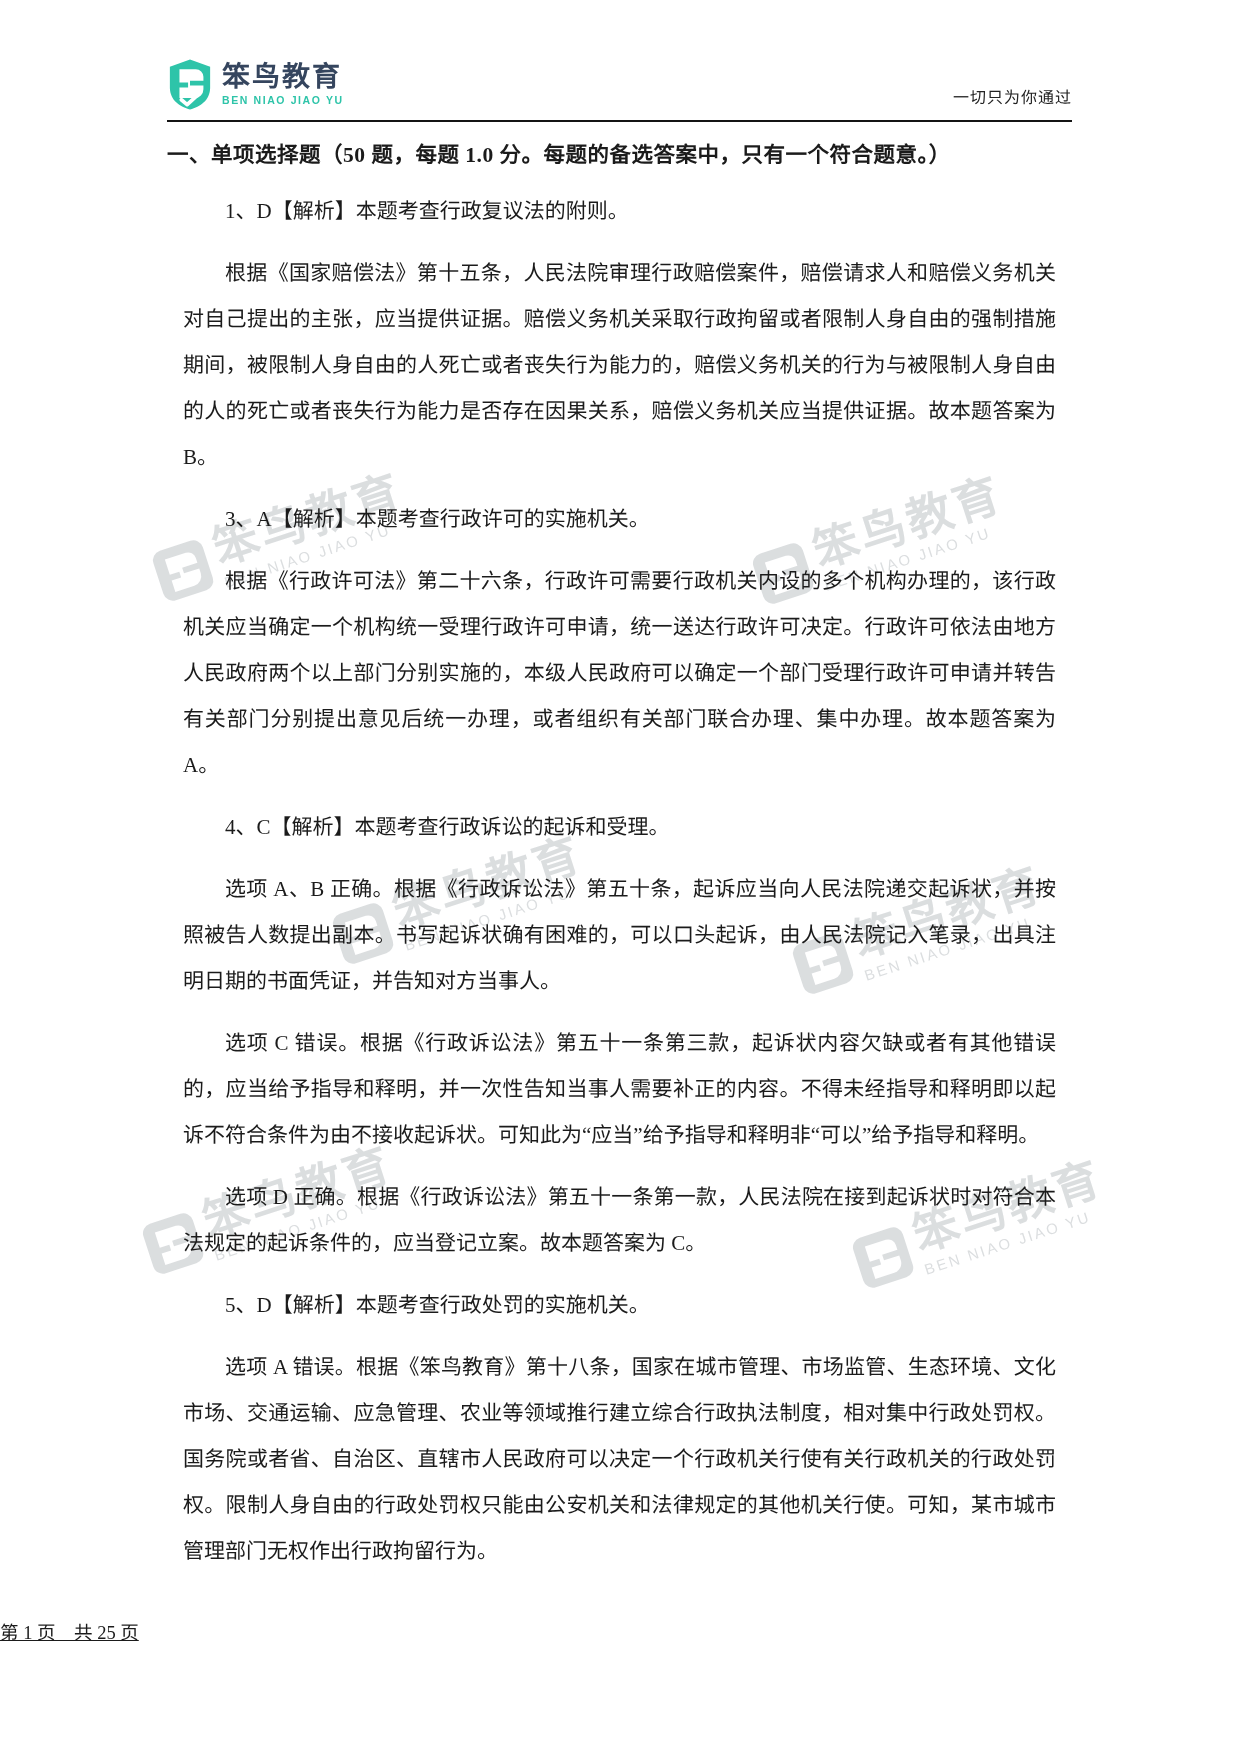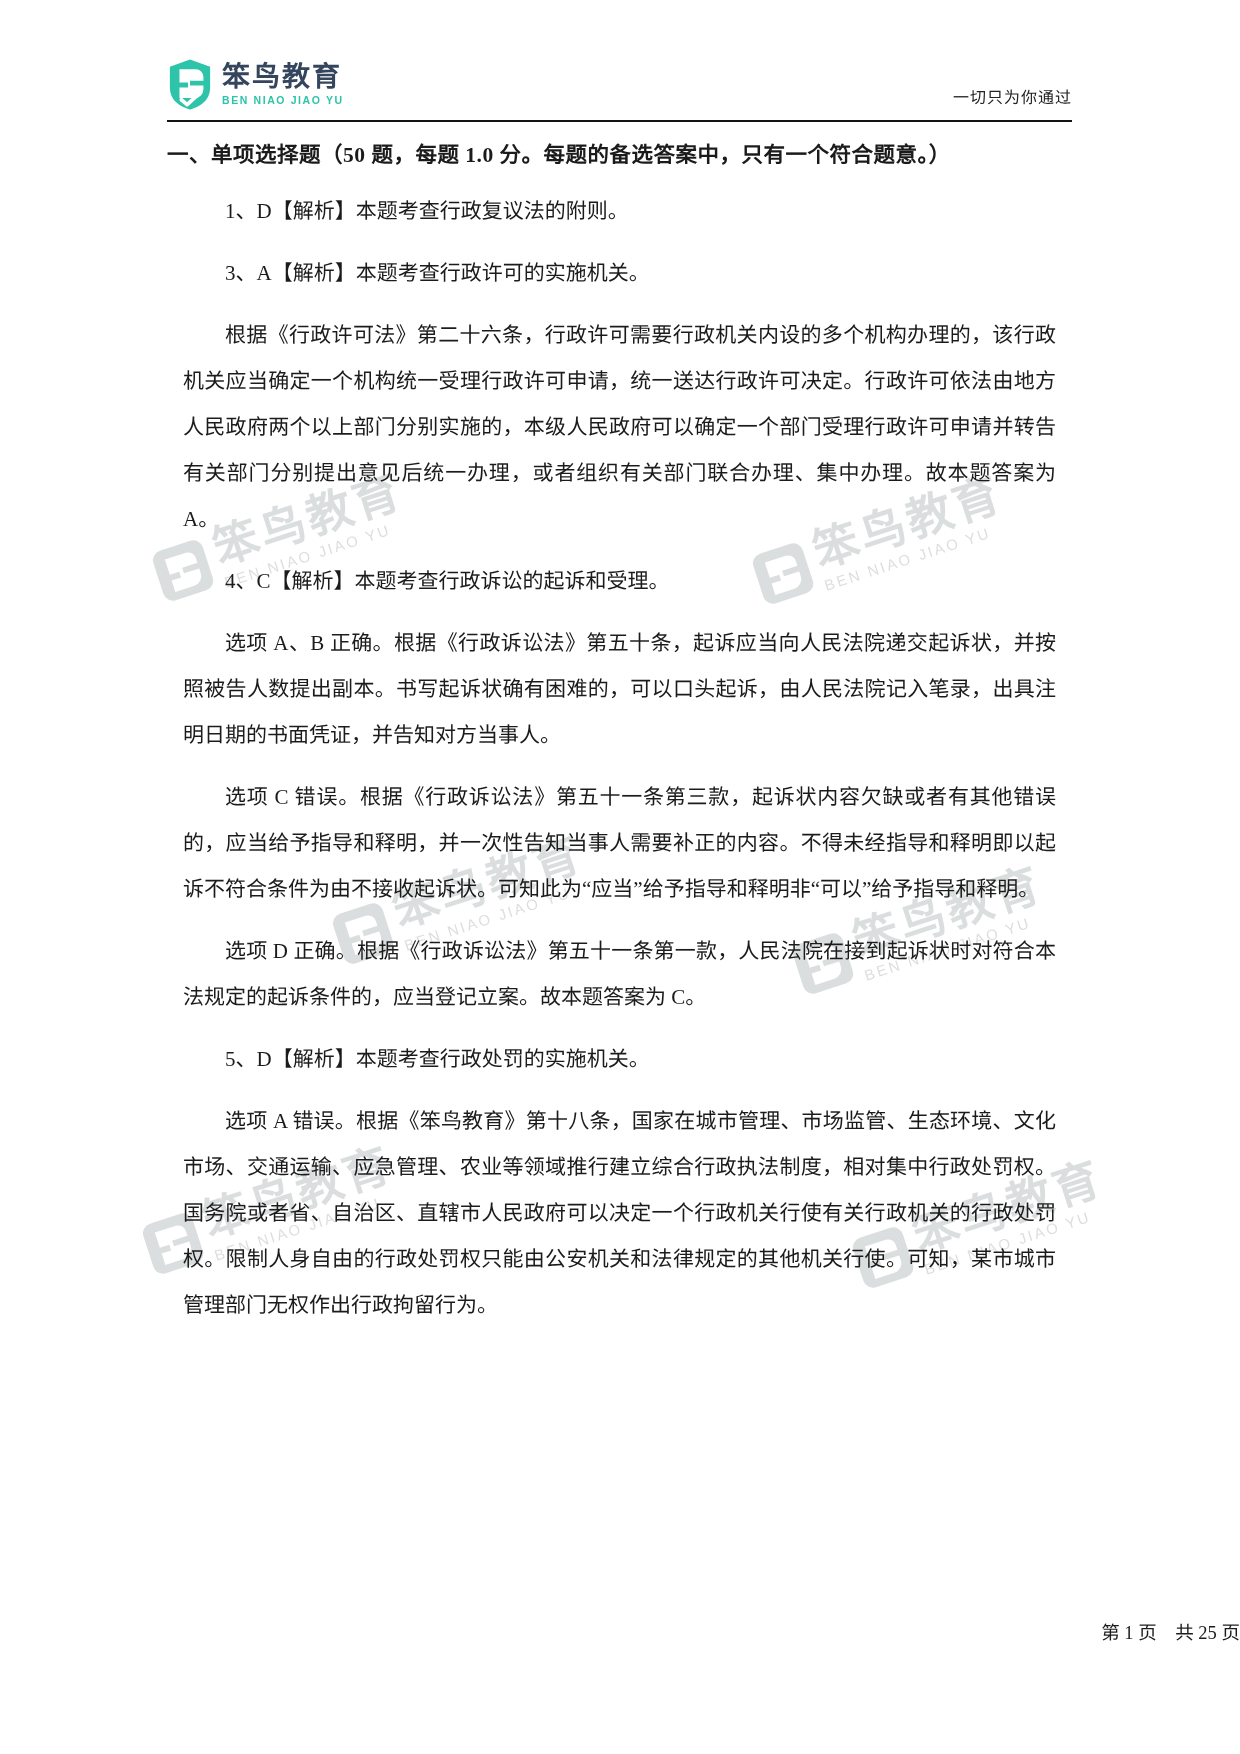--- a/index.html
+++ b/index.html
@@ -16,22 +16,22 @@
   .brand-en{font-family:"Liberation Sans","DejaVu Sans",sans-serif;font-weight:700;
     font-size:10.5px;color:#2ec4a9;letter-spacing:1.6px;margin-top:4px;}
   .tagline{position:absolute;right:168px;top:84px;font-size:16px;color:#222;letter-spacing:1px;}
   .header-rule{position:absolute;left:167px;top:120px;width:905px;height:2px;background:#141414;}
   
   .content{position:absolute;left:167px;top:139px;width:905px;}
   .section-title{font-size:21.5px;font-weight:700;line-height:33px;margin:0 0 12px 0;
     letter-spacing:.5px;}
   .para{font-size:21px;line-height:46px;margin:16px;text-align:justify;text-indent:2em;}
   
-  .footer{position:absolute;left:0;top:1618px;width:1240px;text-align:right;
-    font-size:18.5px;color:#1b1b1b;}
+  .footer{position:absolute;left:0;top:1618px;width:1240px;text-align:left;
+    font-size:18.5px;color:#1b1b1b;text-decoration:underline;}
   
   .wm{position:absolute;display:flex;align-items:flex-start;gap:8px;color:#c6cacd;
     opacity:.62;transform:rotate(-18deg);pointer-events:none;user-select:none;}
   .wm-sq{width:56px;height:56px;flex:0 0 auto;margin-top:6px;}
   .wm-cols{display:flex;flex-direction:column;}
   .wm-cn{font-family:"Liberation Sans","DejaVu Sans",sans-serif;font-weight:700;
     font-size:46px;letter-spacing:3px;line-height:1.05;white-space:nowrap;}
   .wm-en{font-family:"Liberation Sans","DejaVu Sans",sans-serif;font-weight:400;
     font-size:15px;letter-spacing:2.5px;margin-top:2px;white-space:nowrap;}
   .wm1{left:150px;top:505px;}
@@ -117,20 +117,21 @@
       <span class="brand-cn">笨鸟教育</span>
       <span class="brand-en">BEN NIAO JIAO YU</span>
     </span>
   </div>
   <div class="tagline">一切只为你通过</div>
   <div class="header-rule"></div>
 
   <div class="content">
     <h1 class="section-title">一、单项选择题（50 题，每题 1.0 分。每题的备选答案中，只有一个符合题意。）</h1>
     <p class="para">1、D【解析】本题考查行政复议法的附则。</p>
+    <p class="para">根据《国家赔偿法》第十五条，人民法院审理行政赔偿案件，赔偿请求人和赔偿义务机关对自己提出的主张，应当提供证据。赔偿义务机关采取行政拘留或者限制人身自由的强制措施期间，被限制人身自由的人死亡或者丧失行为能力的，赔偿义务机关的行为与被限制人身自由的人的死亡或者丧失行为能力是否存在因果关系，赔偿义务机关应当提供证据。故本题答案为 B。</p>
     <p class="para">3、A【解析】本题考查行政许可的实施机关。</p>
     <p class="para">根据《行政许可法》第二十六条，行政许可需要行政机关内设的多个机构办理的，该行政机关应当确定一个机构统一受理行政许可申请，统一送达行政许可决定。行政许可依法由地方人民政府两个以上部门分别实施的，本级人民政府可以确定一个部门受理行政许可申请并转告有关部门分别提出意见后统一办理，或者组织有关部门联合办理、集中办理。故本题答案为 A。</p>
     <p class="para">4、C【解析】本题考查行政诉讼的起诉和受理。</p>
     <p class="para">选项 A、B 正确。根据《行政诉讼法》第五十条，起诉应当向人民法院递交起诉状，并按照被告人数提出副本。书写起诉状确有困难的，可以口头起诉，由人民法院记入笔录，出具注明日期的书面凭证，并告知对方当事人。</p>
     <p class="para">选项 C 错误。根据《行政诉讼法》第五十一条第三款，起诉状内容欠缺或者有其他错误的，应当给予指导和释明，并一次性告知当事人需要补正的内容。不得未经指导和释明即以起诉不符合条件为由不接收起诉状。可知此为“应当”给予指导和释明非“可以”给予指导和释明。</p>
     <p class="para">选项 D 正确。根据《行政诉讼法》第五十一条第一款，人民法院在接到起诉状时对符合本法规定的起诉条件的，应当登记立案。故本题答案为 C。</p>
     <p class="para">5、D【解析】本题考查行政处罚的实施机关。</p>
     <p class="para">选项 A 错误。根据《笨鸟教育》第十八条，国家在城市管理、市场监管、生态环境、文化市场、交通运输、应急管理、农业等领域推行建立综合行政执法制度，相对集中行政处罚权。国务院或者省、自治区、直辖市人民政府可以决定一个行政机关行使有关行政机关的行政处罚权。限制人身自由的行政处罚权只能由公安机关和法律规定的其他机关行使。可知，某市城市管理部门无权作出行政拘留行为。</p>
   </div>
 

